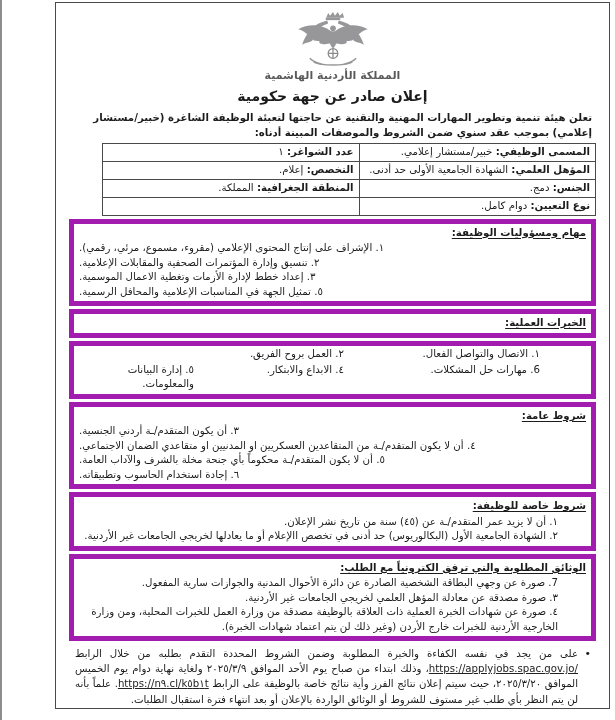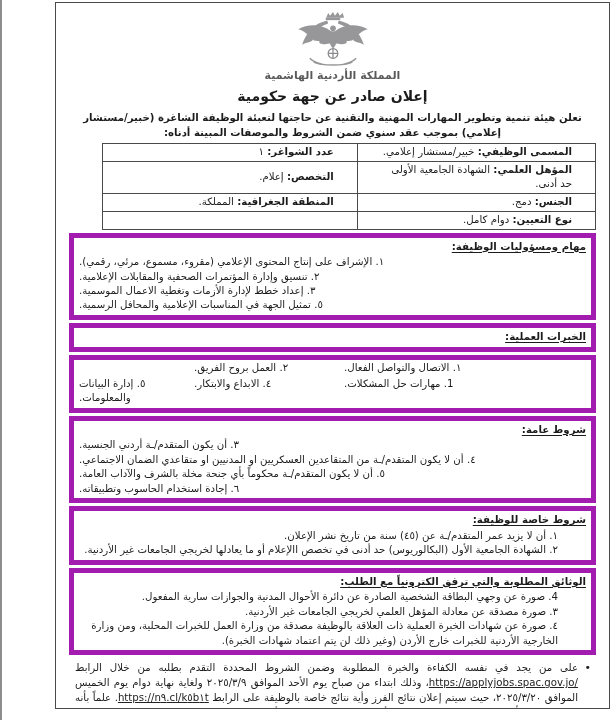--- a/index.html
+++ b/index.html
@@ -6,31 +6,31 @@
     font-family:"DejaVu Sans",sans-serif;color:#1b1b1b;}
   .screen{position:relative;width:615px;height:720px;background:#fff;}
   .edge-line{position:absolute;left:0;top:0;width:2px;height:720px;background:#8d8d8d;}
   .page{position:absolute;left:55px;top:2px;width:555px;height:707px;background:#fff;
     border:1px solid #4a4a4a;direction:rtl;padding:4px 13px 0 13px;box-sizing:border-box;
     overflow:hidden;font-size:10.2px;line-height:1.42;}
   .emblem-wrap{text-align:center;padding-top:3px;}
   .calligraphy{text-align:center;font-size:11px;font-weight:bold;color:#5a5a5a;
     letter-spacing:-0.3px;margin-top:-2px;}
   .doc-title{text-align:center;font-weight:bold;font-size:14px;margin-top:3px;}
-  .intro{font-weight:bold;text-align:center;margin:3px 4px 2px 4px;line-height:1.5;}
+  .intro{font-weight:bold;text-align:right;margin:3px 4px 2px 4px;line-height:1.5;}
   table.info{border-collapse:collapse;width:494px;margin-top:2px;}
-  table.info td{border:1px solid #4a4a4a;padding:1px 23px;height:15px;vertical-align:middle;}
+  table.info td{border:1px solid #4a4a4a;padding:1px 5px;height:15px;vertical-align:middle;}
   td.c-r{width:225px;} td.c-l{width:245px;}
   .lbl{font-weight:bold;}
   .box{border:5px solid #a21caf;margin-top:3px;padding:1px 5px 2px 5px;}
   .box-title{font-weight:bold;text-decoration:underline;text-underline-offset:2px;margin:1px 0;}
   .num-list div{padding-right:46px;text-align:left;}
   .exp-text{padding-right:32px;text-align:right;}
   .comp-grid{display:grid;grid-template-columns:196px 150px auto;padding-right:46px;row-gap:1px;}
-  .comp-grid span{text-align:left;}
+  .comp-grid span{text-align:right;}
   .doc-list div{padding-right:28px;text-align:right;}
   .notes{margin:5px 4px 0 6px;}
   .bullet{position:relative;padding-right:14px;text-align:justify;line-height:1.48;margin-top:3px;}
   .bullet::before{content:"•";position:absolute;right:1px;top:0;font-size:11px;}
   .link{text-decoration:underline;color:#222;cursor:pointer;}
 </style>
 </head>
 <body>
 
 <div class="screen">
@@ -100,21 +100,21 @@
 
     <div class="box">
       <div class="box-title">الخبرات العملية:</div>
     </div>
 
     <div class="box">
       <div class="comp-grid">
         <span>١. الاتصال والتواصل الفعال.</span>
         <span>٢. العمل بروح الفريق.</span>
         <span></span>
-        <span>1. مهارات حل المشكلات.</span>
+        <span>6. مهارات حل المشكلات.</span>
         <span>٤. الابداع والابتكار.</span>
         <span>٥. إدارة البيانات والمعلومات.</span>
       </div>
     </div>
 
     <div class="box">
       <div class="box-title">شروط عامة:</div>
       <div class="num-list">
         <div>٣. أن يكون المتقدم/ـة أردني الجنسية.</div>
         <div>٤. أن لا يكون المتقدم/ـة من المتقاعدين العسكريين او المدنيين او متقاعدي الضمان الاجتماعي.</div>
@@ -127,21 +127,21 @@
       <div class="box-title">شروط خاصة للوظيفة:</div>
       <div class="doc-list">
         <div>١. أن لا يزيد عمر المتقدم/ـة عن (٤٥) سنة من تاريخ نشر الإعلان.</div>
         <div>٢. الشهادة الجامعية الأول (البكالوريوس) حد أدنى في تخصص االإعلام أو ما يعادلها لخريجي الجامعات غير الأردنية.</div>
       </div>
     </div>
 
     <div class="box">
       <div class="box-title">الوثائق المطلوبة والتي ترفق الكترونياً مع الطلب:</div>
       <div class="doc-list">
-        <div>4. صورة عن وجهي البطاقة الشخصية الصادرة عن دائرة الأحوال المدنية والجوازات سارية المفعول.</div>
+        <div>7. صورة عن وجهي البطاقة الشخصية الصادرة عن دائرة الأحوال المدنية والجوازات سارية المفعول.</div>
         <div>٣. صورة مصدقة عن معادلة المؤهل العلمي لخريجي الجامعات غير الأردنية.</div>
         <div>٤. صورة عن شهادات الخبرة العملية ذات العلاقة بالوظيفة مصدقة من وزارة العمل للخبرات المحلية، ومن وزارة الخارجية الأردنية للخبرات خارج الأردن (وغير ذلك لن يتم اعتماد شهادات الخبرة).</div>
       </div>
     </div>
 
     <div class="notes">
       <div class="bullet">
         <span>على من يجد في نفسه الكفاءة والخبرة المطلوبة وضمن الشروط المحددة التقدم بطلبه من خلال الرابط </span><span class="link" dir="ltr">https://applyjobs.spac.gov.jo/</span><span>، وذلك ابتداء من صباح يوم الأحد الموافق ٢٠٢٥/٣/٩ ولغاية نهاية دوام يوم الخميس الموافق ٢٠٢٥/٣/٢٠، حيث سيتم إعلان نتائج الفرز وأية نتائج خاصة بالوظيفة على الرابط </span><span class="link" dir="ltr">https://n٩.cl/k٥b١t</span><span>. علماً بأنه لن يتم النظر بأي طلب غير مستوف للشروط أو الوثائق الواردة بالإعلان أو بعد انتهاء فترة استقبال الطلبات.</span>
       </div>
       <div class="bullet">

